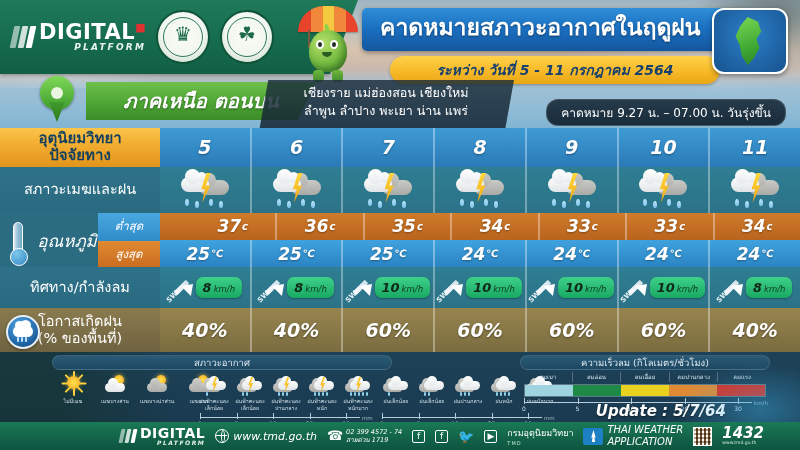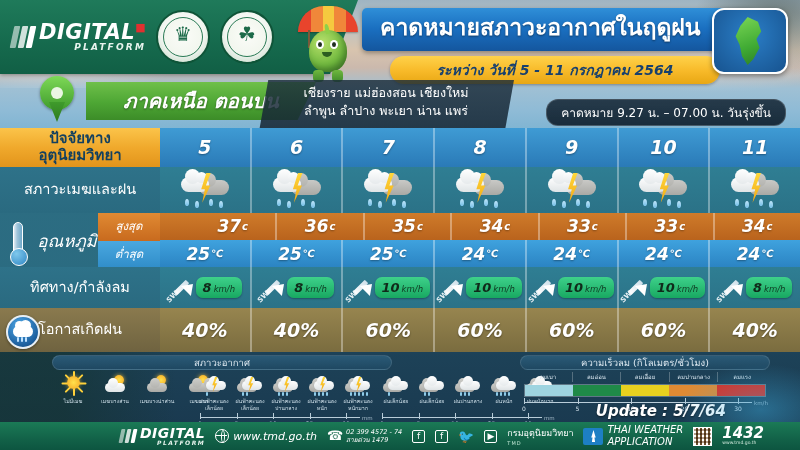--- a/index.html
+++ b/index.html
@@ -34,21 +34,21 @@
     content:""; position:absolute; right:-28px; top:0; width:28px; height:74px;
     background:linear-gradient(180deg,#1f7a5a,#115f45);
     clip-path:polygon(0 0,100% 0,0 100%);
   }
   .dp-logo { display:flex; align-items:center; gap:5px; }
   .dp-bars { display:flex; gap:2px; transform:skewX(-12deg); }
   .dp-bars i { display:block; width:6px; height:22px; background:#fff; border-radius:1px; }
   .dp-bars i:nth-child(1){opacity:.55}
   .dp-bars i:nth-child(2){opacity:.8}
   .dp-text { line-height:1; }
-  .dp-text .d1 { font-style:italic; font-weight:bold; font-size:21px; color:#fff; letter-spacing:.5px; }
+  .dp-text .d1 { font-weight:bold; font-size:21px; color:#fff; letter-spacing:.5px; }
   .dp-text .d1 sup { color:#e03030; font-size:11px; }
   .dp-text .d2 { font-style:italic; font-weight:bold; font-size:9px; color:#e8f4ee; letter-spacing:2.2px; text-align:right; }
 
   .seal { width:54px; height:54px; border-radius:50%;
     background:radial-gradient(circle at 50% 42%,#ffffff 0%,#f2f6f1 55%,#d9e6da 75%,#1d6b4a 76%,#0f5438 100%);
     border:2px solid #0f5438; position:relative; overflow:hidden; flex:0 0 auto; }
   .seal .inner { position:absolute; inset:5px; border-radius:50%; border:1px solid #2a7a55;
     background:radial-gradient(circle at 50% 45%,#fbfcf8,#eef4ea); }
   .seal .glyph { position:absolute; left:0; right:0; top:12px; text-align:center;
     font-size:20px; color:#1d6b4a; line-height:1; }
@@ -395,22 +395,22 @@
     <div>ลำพูน ลำปาง พะเยา น่าน แพร่</div>
   </div>
   <div class="forecast-pill">คาดหมาย 9.27 น. – 07.00 น. วันรุ่งขึ้น</div>
 
   <div class="table">
     <div class="table-rows">
 
       <div class="row row-head">
         <div class="r-label">
           <div>
+            <div>อุตุนิยมวิทยา</div>
             <div>ปัจจัยทาง</div>
-            <div>อุตุนิยมวิทยา</div>
           </div>
         </div>
         <div class="cells" id="dates-cells">
             <div class="cell ">
               <span>5</span>
             </div>
             <div class="cell ">
               <span>6</span>
             </div>
             <div class="cell ">
@@ -529,22 +529,22 @@
       </div>
 
       <div class="row row-tmax">
         <div class="r-label">
           <div class="temp-label-block">
             <div class="thermo">
                 <div class="stem"></div>
               </div>
             <div class="temp-word">อุณหภูมิ</div>
             <div class="temp-tags">
+              <div class="tag lo">ต่ำสุด</div>
               <div class="tag hi">สูงสุด</div>
-              <div class="tag lo">ต่ำสุด</div>
             </div>
           </div>
         </div>
         <div class="cells" id="tmax-cells">
             <div class="cell ">37<span class="unit">c</span></div>
             <div class="cell ">36<span class="unit">c</span></div>
             <div class="cell ">35<span class="unit">c</span></div>
             <div class="cell ">34<span class="unit">c</span></div>
             <div class="cell ">33<span class="unit">c</span></div>
             <div class="cell ">33<span class="unit">c</span></div>
@@ -653,20 +653,21 @@
           <div class="rain-badge">
             <div class="c"></div>
               <div class="d">
                 <i></i>
                 <i></i>
                 <i></i>
               </div>
           </div>
           <div>
             <div>โอกาสเกิดฝน</div>
+            <div>(% ของพื้นที่)</div>
           </div>
         </div>
         <div class="cells" id="rain-cells">
             <div class="cell ">
               <span>40%</span>
             </div>
             <div class="cell ">
               <span>40%</span>
             </div>
             <div class="cell ">
@@ -970,21 +971,21 @@
       </div>
     </div>
     <div class="f-item">
       <span class="f-ico globe"></span>
       <span>www.tmd.go.th</span>
     </div>
     <div class="f-item">
       <span class="f-phone"></span>
       <span class="f-phone-text">
         <span>02 399 4572 - 74</span><br>
-        <span>สายด่วน 1479</span>
+        <span>สายด่วน 1719</span>
       </span>
     </div>
     <span class="sq">f</span>
     <span class="sq">f</span>
     <span class="f-bird">🐦</span>
     <span class="sq">▶</span>
     <span class="f-thai">
       <span>กรมอุตุนิยมวิทยา</span>
       <small>TMD</small>
     </span>

